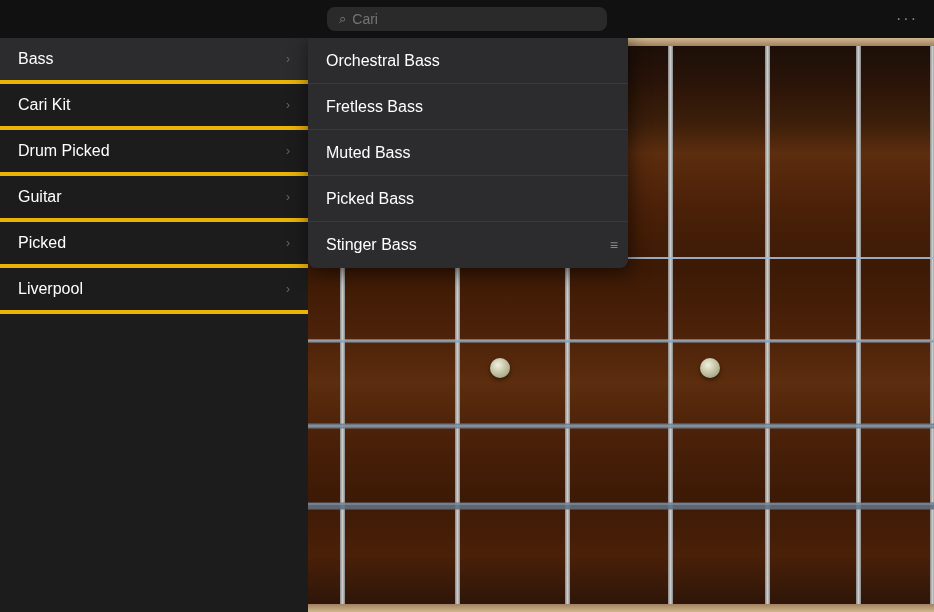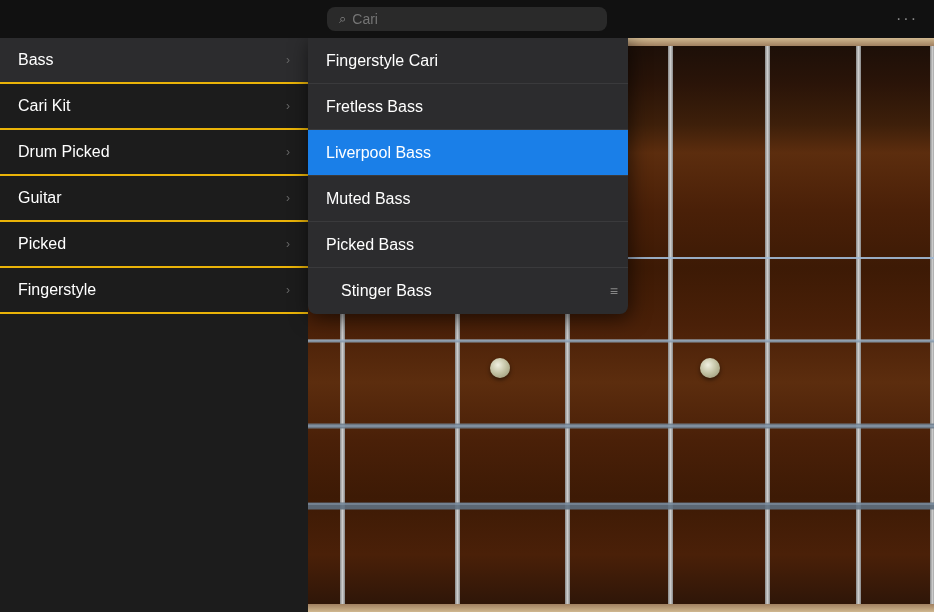--- a/index.html
+++ b/index.html
@@ -69,21 +69,21 @@
     }
     .sidebar-item {
       display: flex;
       align-items: center;
       justify-content: space-between;
       padding: 0 18px;
       height: 46px;
       color: #fff;
       font-size: 16px;
       cursor: pointer;
-      border-bottom: 2px solid #eab308;
+      border-bottom: 4px solid #eab308;
     }
     .sidebar-item.active {
       background: #2c2c2e;
     }
     .sidebar-item .chevron {
       color: #666;
       font-size: 12px;
     }
 
     
@@ -103,21 +103,20 @@
       align-items: center;
       padding: 0 18px;
       height: 46px;
       color: #fff;
       font-size: 16px;
       cursor: pointer;
       border-bottom: 1px solid #3a3a3c;
     }
     .dropdown-item:last-child {
       border-bottom: none;
-      margin-left: 15px;
     }
     .dropdown-item.selected {
       background: #1a7fe8;
     }
 
     
     .bass-bg {
       position: absolute;
       left: 0;
       top: 0;
@@ -289,34 +288,31 @@
     </div>
     <div class="sidebar-item">
       <span>Guitar</span>
       <span class="chevron">›</span>
     </div>
     <div class="sidebar-item">
       <span>Picked</span>
       <span class="chevron">›</span>
     </div>
     <div class="sidebar-item">
-      <span>Fingerstyle</span>
+      <span>Liverpool</span>
       <span class="chevron">›</span>
     </div>
   </div>
 
   <div class="dropdown-panel">
     <div class="dropdown-item">
-      <span>Fingerstyle Cari</span>
+      <span>Orchestral Bass</span>
     </div>
     <div class="dropdown-item">
       <span>Fretless Bass</span>
-    </div>
-    <div class="dropdown-item selected">
-      <span>Liverpool Bass</span>
     </div>
     <div class="dropdown-item">
       <span>Muted Bass</span>
     </div>
     <div class="dropdown-item">
       <span>Picked Bass</span>
     </div>
     <div class="dropdown-item" style="position:relative;">
       <span>Stinger Bass</span>
       <span style="position:absolute;right:10px;color:#888;font-size:14px;">≡</span>

